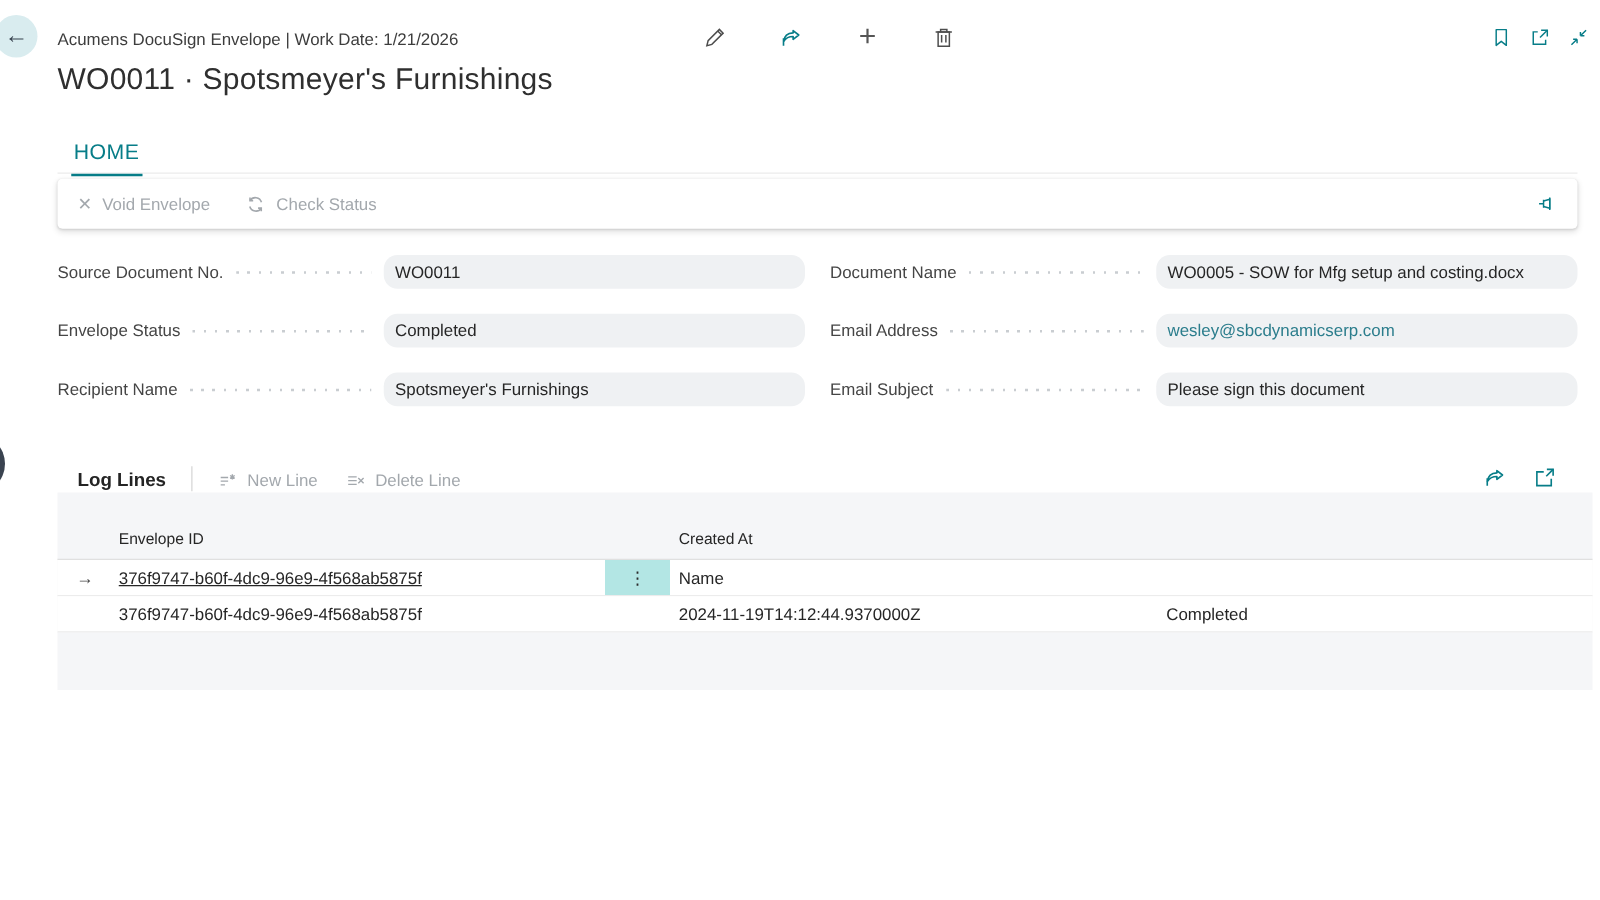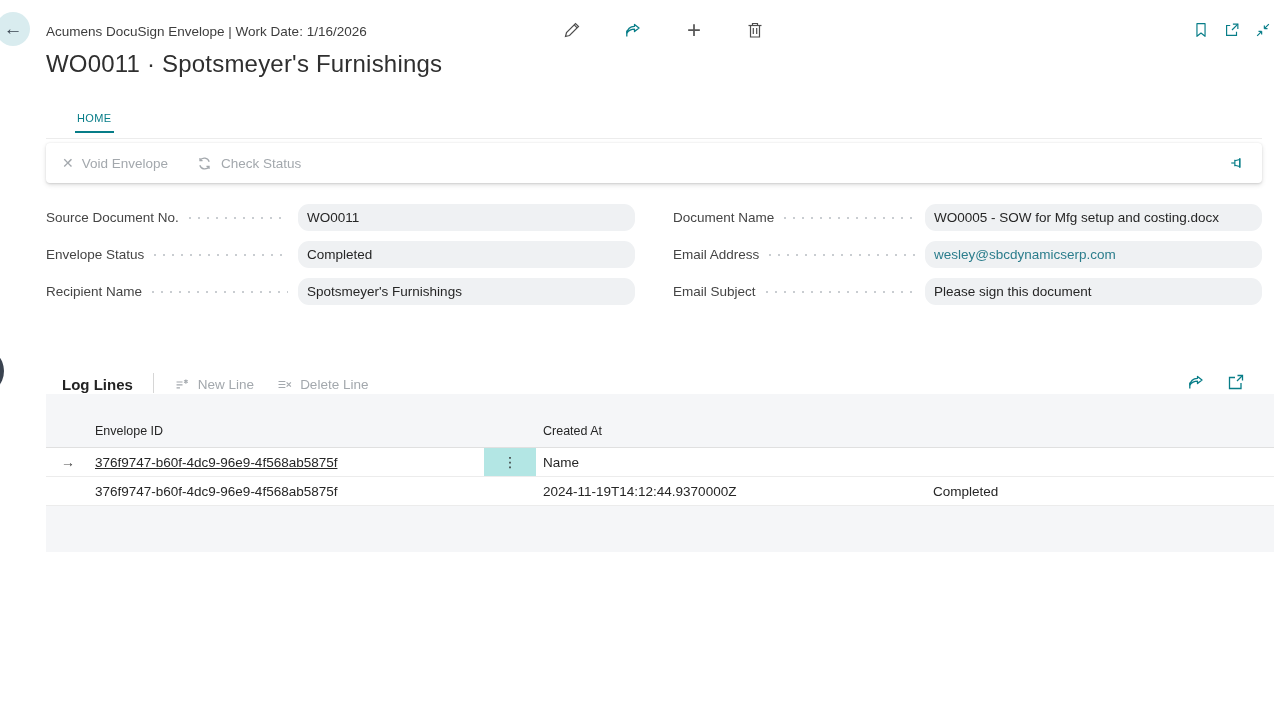--- a/index.html
+++ b/index.html
@@ -22,35 +22,35 @@
   .top-actions .btn{width:28px;height:28px;display:flex;align-items:center;justify-content:center;color:#4d4d4d;}
   .top-actions .btn.teal{color:var(--accent);}
   .plus-glyph{font-size:24px;font-weight:300;color:#555;line-height:1;}
   .top-right{position:absolute;right:5px;top:18px;display:flex;gap:7px;}
   .top-right .btn{width:24px;height:24px;display:flex;align-items:center;justify-content:center;color:var(--accent);}
 
   .page-title{position:absolute;left:46px;top:50px;margin:0;font-size:24px;font-weight:300;color:#2f2f2f;letter-spacing:.2px;}
 
   
   .tabstrip{position:absolute;left:46px;right:18px;top:108px;height:30px;border-bottom:1px solid #ececec;}
-  .tab{display:inline-block;margin-left:29px;padding:4px 2px 7px;font-size:11px;letter-spacing:.4px;
+  .tab{display:inline-block;margin-left:11px;padding:4px 2px 7px;font-size:17px;letter-spacing:.4px;
        color:var(--accent);border-bottom:2px solid var(--accent);cursor:pointer;}
 
   
   .action-card{position:absolute;left:46px;right:18px;top:143px;height:40px;background:#fff;border-radius:4px;
        box-shadow:0 0.6px 1.8px rgba(0,0,0,.10), 0 2px 5px rgba(0,0,0,.12);
        display:flex;align-items:center;padding:0 12px 0 16px;box-sizing:border-box;}
   .ab-item{display:flex;align-items:center;gap:8px;color:var(--disabled);font-size:13.5px;margin-right:28px;}
   .ab-item .x-glyph{font-size:14px;line-height:1;}
   .ab-spacer{flex:1;}
   .pin-btn{color:var(--accent);width:24px;height:24px;display:flex;align-items:center;justify-content:center;}
 
   
   .fields{position:absolute;left:46px;right:18px;top:204px;display:grid;
-          grid-template-columns:1fr 1fr;column-gap:38px;row-gap:10px;}
+          grid-template-columns:1fr 1fr;column-gap:38px;row-gap:10px;gap:20px;}
   .field{display:flex;align-items:center;height:27px;}
   .f-label{font-size:13.5px;color:#454545;white-space:nowrap;}
   .leader{flex:1;height:2px;margin:0 10px;align-self:center;
           background-image:repeating-linear-gradient(to right,#c9cdd1 0 2px,transparent 2px 9px);}
   .f-value{width:337px;box-sizing:border-box;height:27px;line-height:27px;background:var(--field-bg);
            padding:0 9px;font-size:13.5px;color:#262626;white-space:nowrap;overflow:hidden;cursor:text;border-radius:11px;}
   .f-value.link{color:var(--link);}
 
   
   .ll-header{position:absolute;left:46px;right:18px;top:355px;height:38px;background:#fff;
@@ -80,21 +80,21 @@
   .edge-bump{position:absolute;left:-44px;top:347px;width:48px;height:48px;border-radius:50%;background:var(--bump);}
 </style>
 </head>
 <body>
 
 <div id="app">
 
   <button class="btn back">
     <span>←</span>
   </button>
-  <div class="breadcrumb">Acumens DocuSign Envelope | Work Date: 1/16/2026</div>
+  <div class="breadcrumb">Acumens DocuSign Envelope | Work Date: 1/21/2026</div>
 
   <div class="top-actions">
     <button class="btn">
       <span>
         <svg width="20" height="20" viewBox="0 0 20 20" fill="none" stroke="currentColor" stroke-width="1.2">
           <path d="M3.5 16.5l1-4 9-9 3 3-9 9-4 1z"></path>
             <path d="M12.2 4.8l3 3"></path>
         </svg>
       </span>
     </button>

